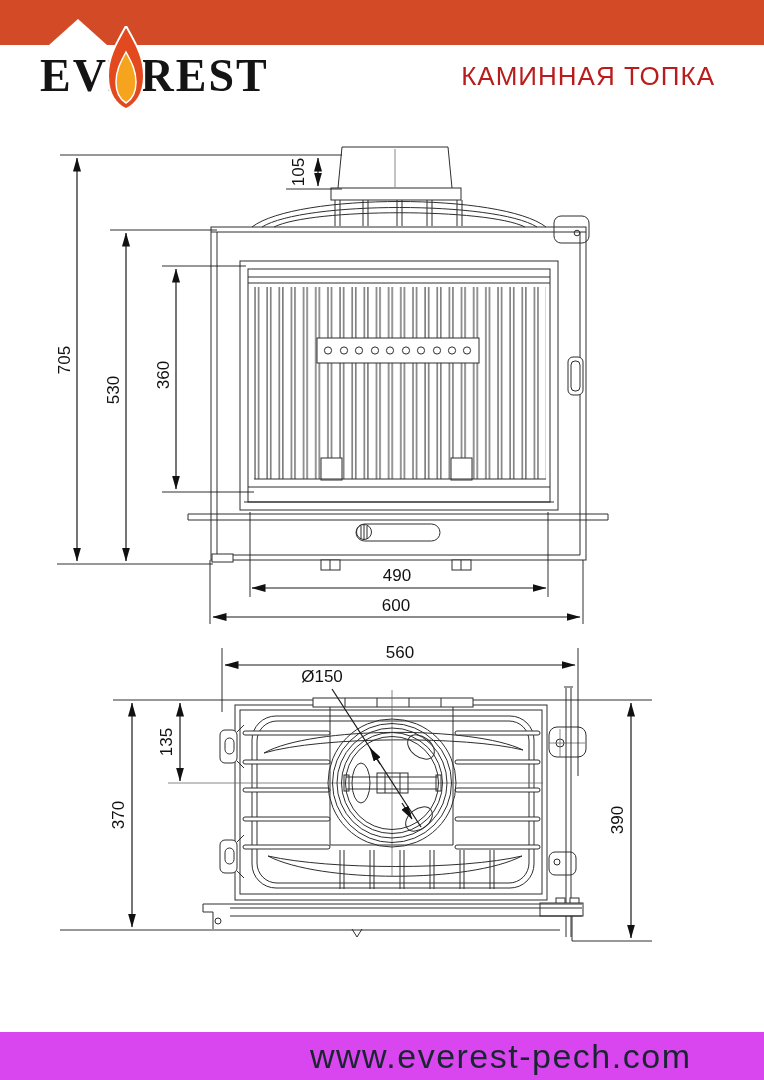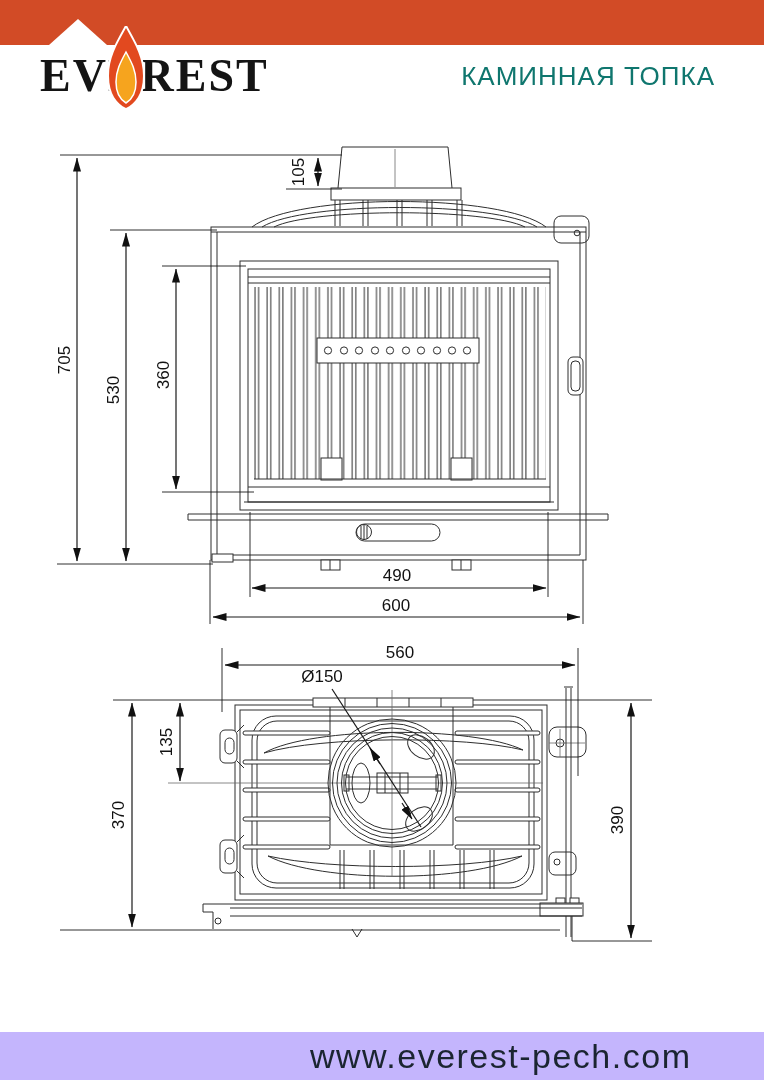--- a/index.html
+++ b/index.html
@@ -6,24 +6,24 @@
   .page{position:relative;width:764px;height:1080px;background:#ffffff;overflow:hidden;
         font-family:"Liberation Sans",sans-serif;}
   
   .top-band{position:absolute;left:0;top:0;width:764px;height:45px;background:#d24b26;}
   .peak-notch{position:absolute;left:49px;top:19px;width:58px;height:26px;background:#ffffff;
               clip-path:polygon(50% 0,100% 100%,0 100%);}
   .logo-wrap{position:absolute;left:40px;top:50px;height:60px;}
   .logo-text{font-family:"Liberation Serif",serif;font-weight:700;font-size:46px;line-height:52px;
              color:#141414;letter-spacing:2px;}
   .flame{position:absolute;left:66px;top:-24px;width:40px;height:84px;z-index:2;}
-  .title-block{position:absolute;right:49px;top:60px;text-align:right;color:#0f766e;
+  .title-block{position:absolute;right:49px;top:60px;text-align:right;color:#b91c1c;
                font-size:26px;line-height:32px;letter-spacing:1px;font-weight:400;}
   
-  .footer-band{position:absolute;left:0;bottom:0;width:764px;height:48px;background:#c4b5fd;}
+  .footer-band{position:absolute;left:0;bottom:0;width:764px;height:48px;background:#d946ef;}
   .footer-site{position:absolute;left:310px;top:5px;font-size:34px;letter-spacing:1.5px;
                color:#1b2531;font-weight:500;}
   
   .draw{position:absolute;left:0;top:0;}
   .ln{stroke:#2e2e2e;stroke-width:1;fill:none;}
   .lnw{stroke:#2e2e2e;stroke-width:1;fill:#ffffff;}
   .thin{stroke:#6a6a6a;stroke-width:0.8;fill:none;}
   .dim{stroke:#1a1a1a;stroke-width:1.2;fill:none;}
   .ext{stroke:#1a1a1a;stroke-width:0.9;fill:none;}
   .dtx{font-family:"Liberation Sans",sans-serif;font-size:17px;fill:#111111;}

